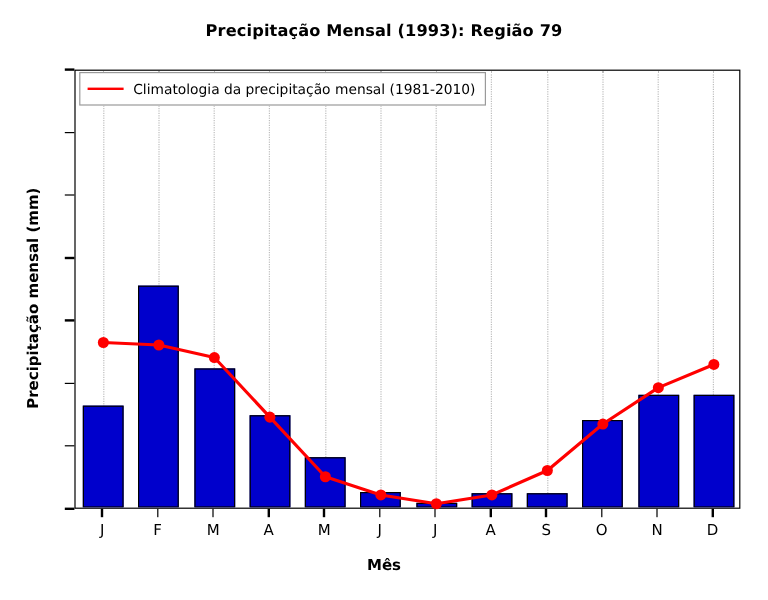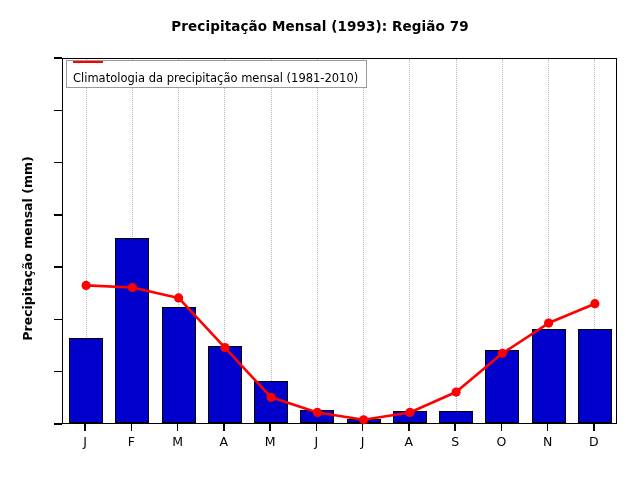--- a/index.html
+++ b/index.html
@@ -115,26 +115,25 @@
     font-weight: bold;
     color: #000000;
   }
   #legend {
     position: absolute;
     left: 66px;
     top: 60px;
     height: 28px;
     padding: 0 8px 0 6px;
     display: flex;
-    align-items: flex-start;
+    align-items: center;
     gap: 8px;
     background: #ffffff;
     border: 1px solid #9a9a9a;
     box-sizing: border-box;
-    flex-direction: column;
   }
   #legend-swatch {
     display: block;
     width: 30px;
     height: 0;
     border-top: 2.2px solid #ff0000;
   }
   #legend-label {
     font-size: 11.5px;
     color: #000000;
@@ -150,20 +149,21 @@
   }
 </style>
 </head>
 <body>
 
 <div id="figure">
 
   <div id="chart-title">Precipitação Mensal (1993): Região 79</div>
 
   <div id="ylabel">Precipitação mensal (mm)</div>
+  <div id="xlabel">Mês</div>
 
   <div id="y-axis"></div>
   <div id="x-axis"></div>
 
   <div id="plot-area">
     <div id="plot-inner">
       <div id="gridlines">
           <div class="gridline-v" style="left: 22.625px;"></div>
           <div class="gridline-v" style="left: 68.875px;"></div>
           <div class="gridline-v" style="left: 115.125px;"></div>

